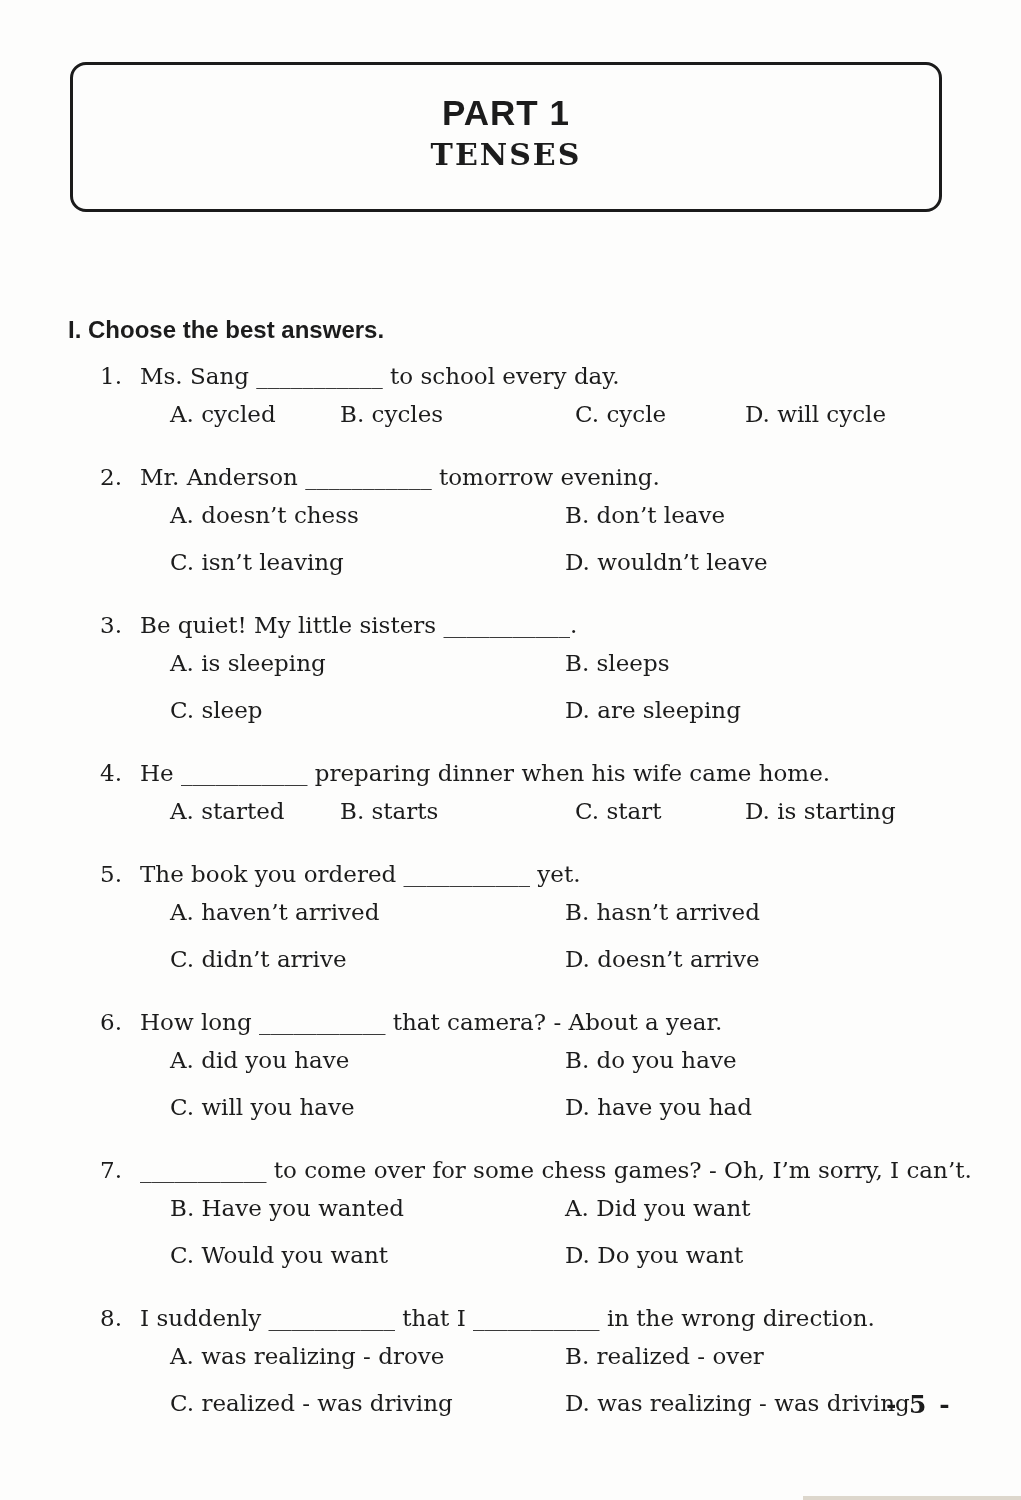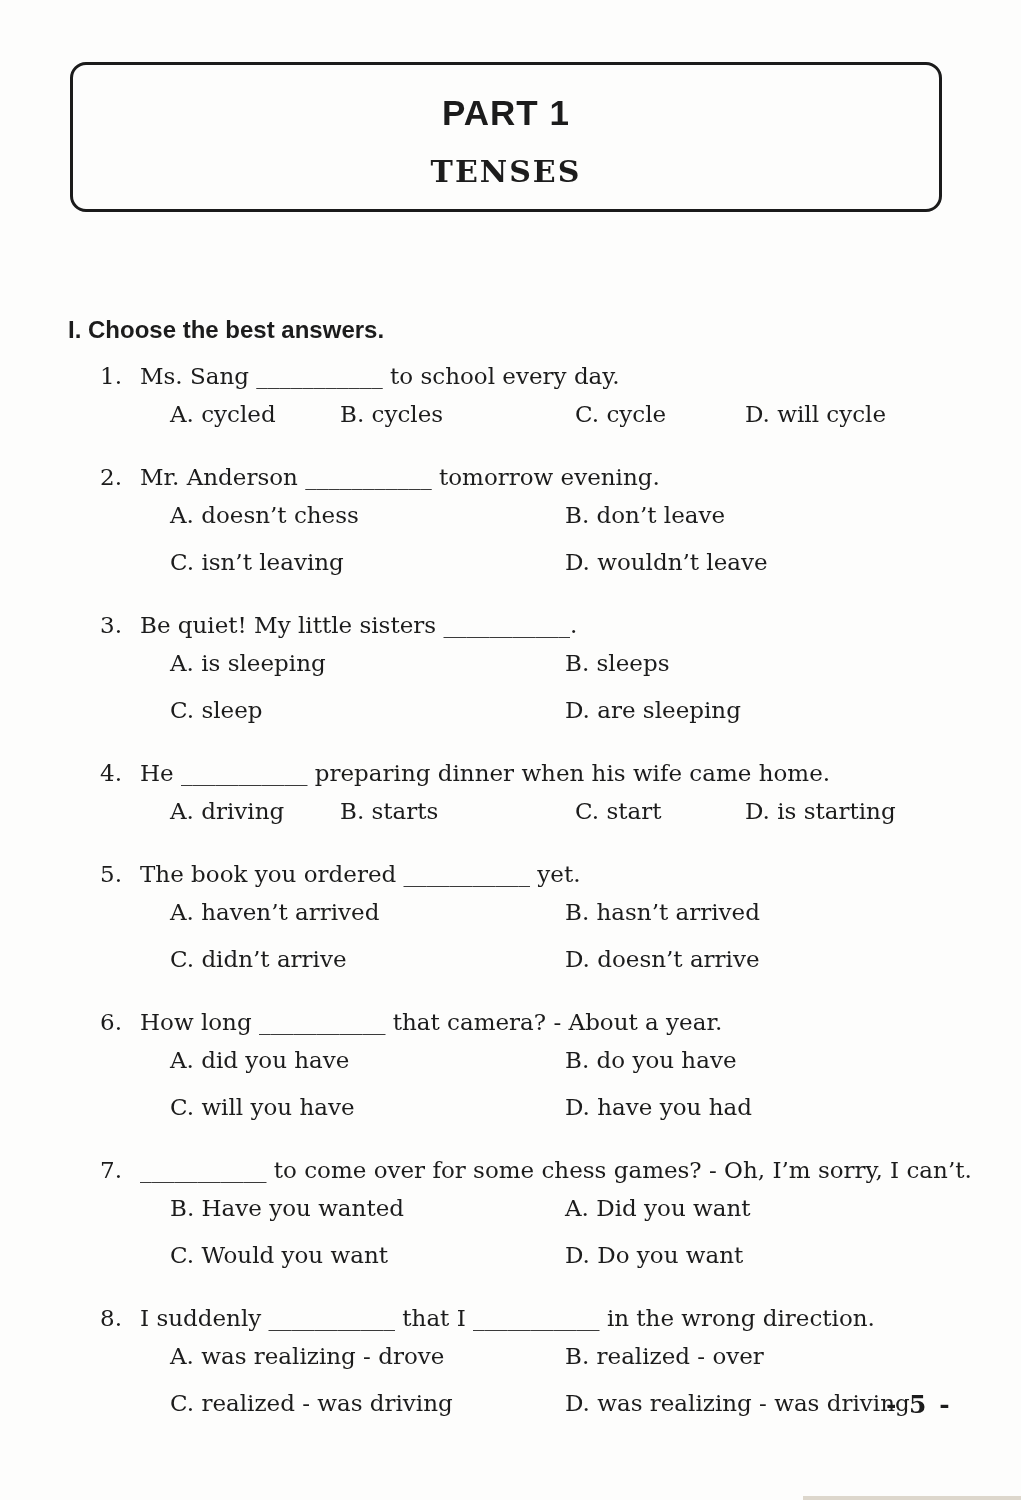--- a/index.html
+++ b/index.html
@@ -27,21 +27,21 @@
     box-sizing: border-box;
   }
   .part-label {
     margin-top: 28px;
     font-family: "Liberation Sans", sans-serif;
     font-weight: bold;
     font-size: 35px;
     letter-spacing: 1px;
   }
   .part-title {
-    margin-top: 21px;
+    margin-top: 4px;
     font-family: "DejaVu Serif", serif;
     font-weight: bold;
     font-size: 30px;
     letter-spacing: 2px;
   }
 
   
   .section-heading {
     position: absolute;
     left: 68px;
@@ -146,21 +146,21 @@
         <span class="opt">D. are sleeping</span>
       </div>
     </div>
 
     <div class="q">
       <div class="q-stem">
         <span class="q-num">4.</span>
         <span class="q-text">He ___________ preparing dinner when his wife came home.</span>
       </div>
       <div class="opts row4">
-        <span class="opt">A. driving</span>
+        <span class="opt">A. started</span>
         <span class="opt">B. starts</span>
         <span class="opt">C. start</span>
         <span class="opt">D. is starting</span>
       </div>
     </div>
 
     <div class="q">
       <div class="q-stem">
         <span class="q-num">5.</span>
         <span class="q-text">The book you ordered ___________ yet.</span>

